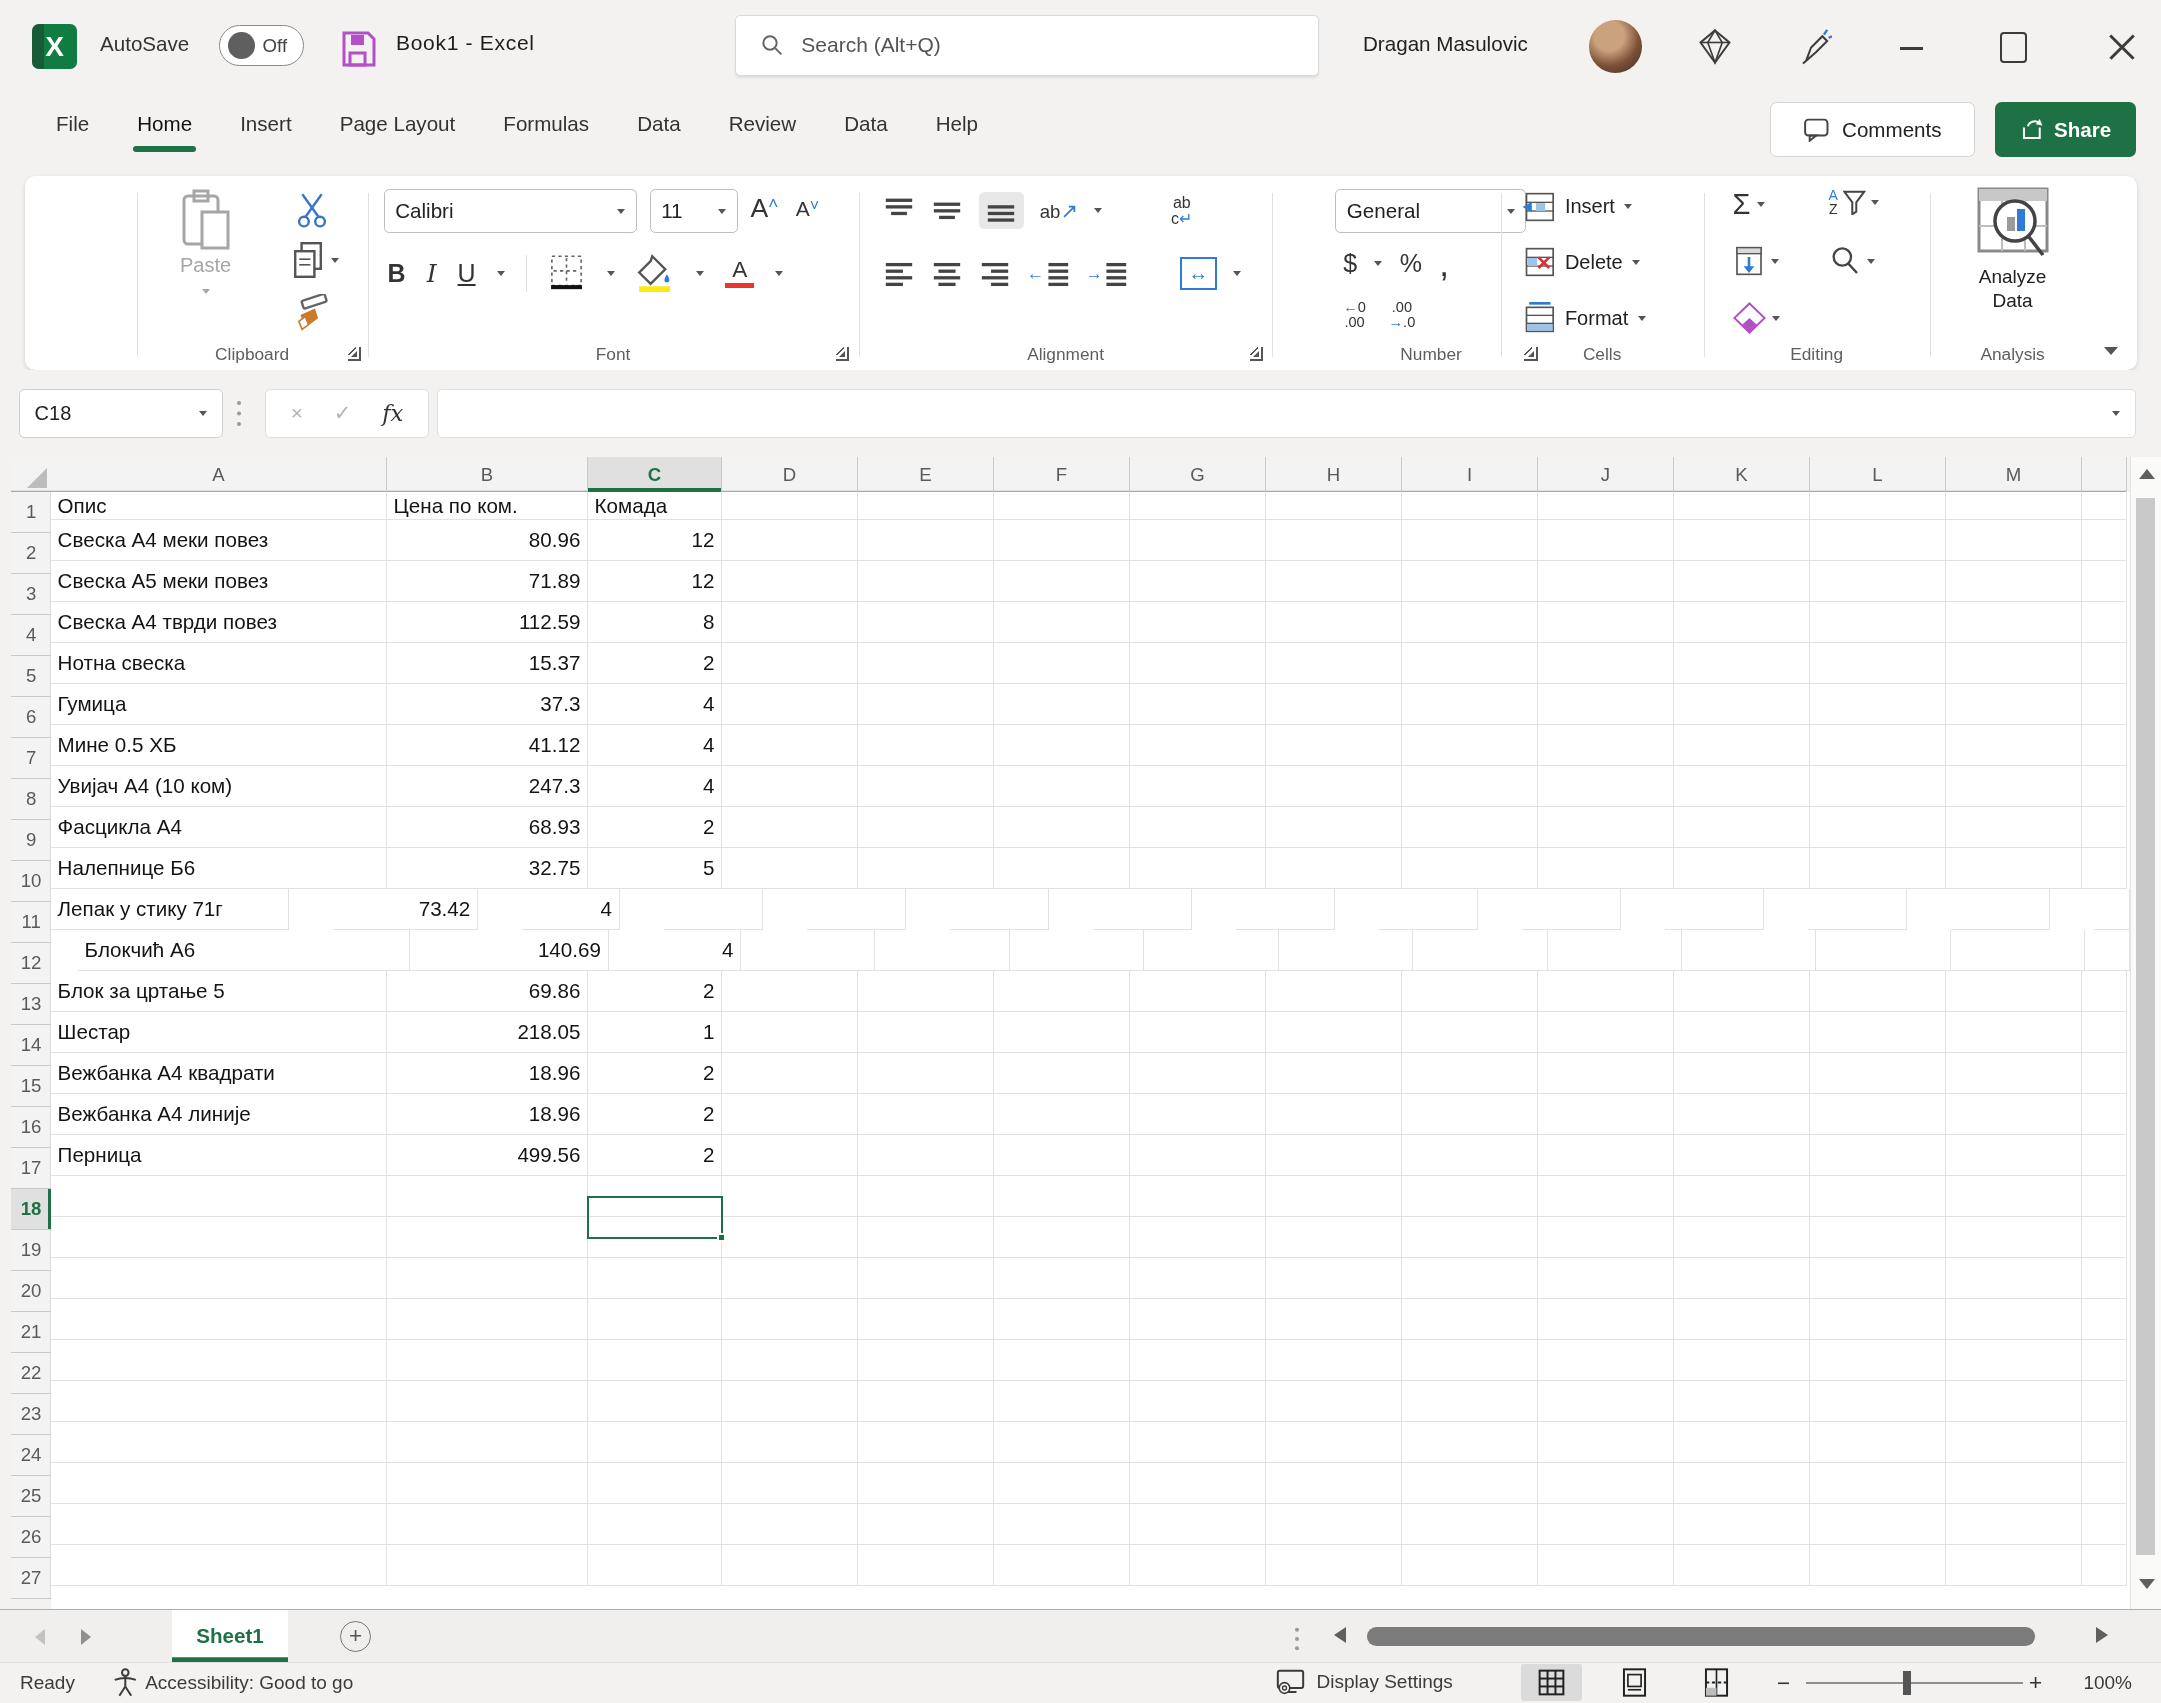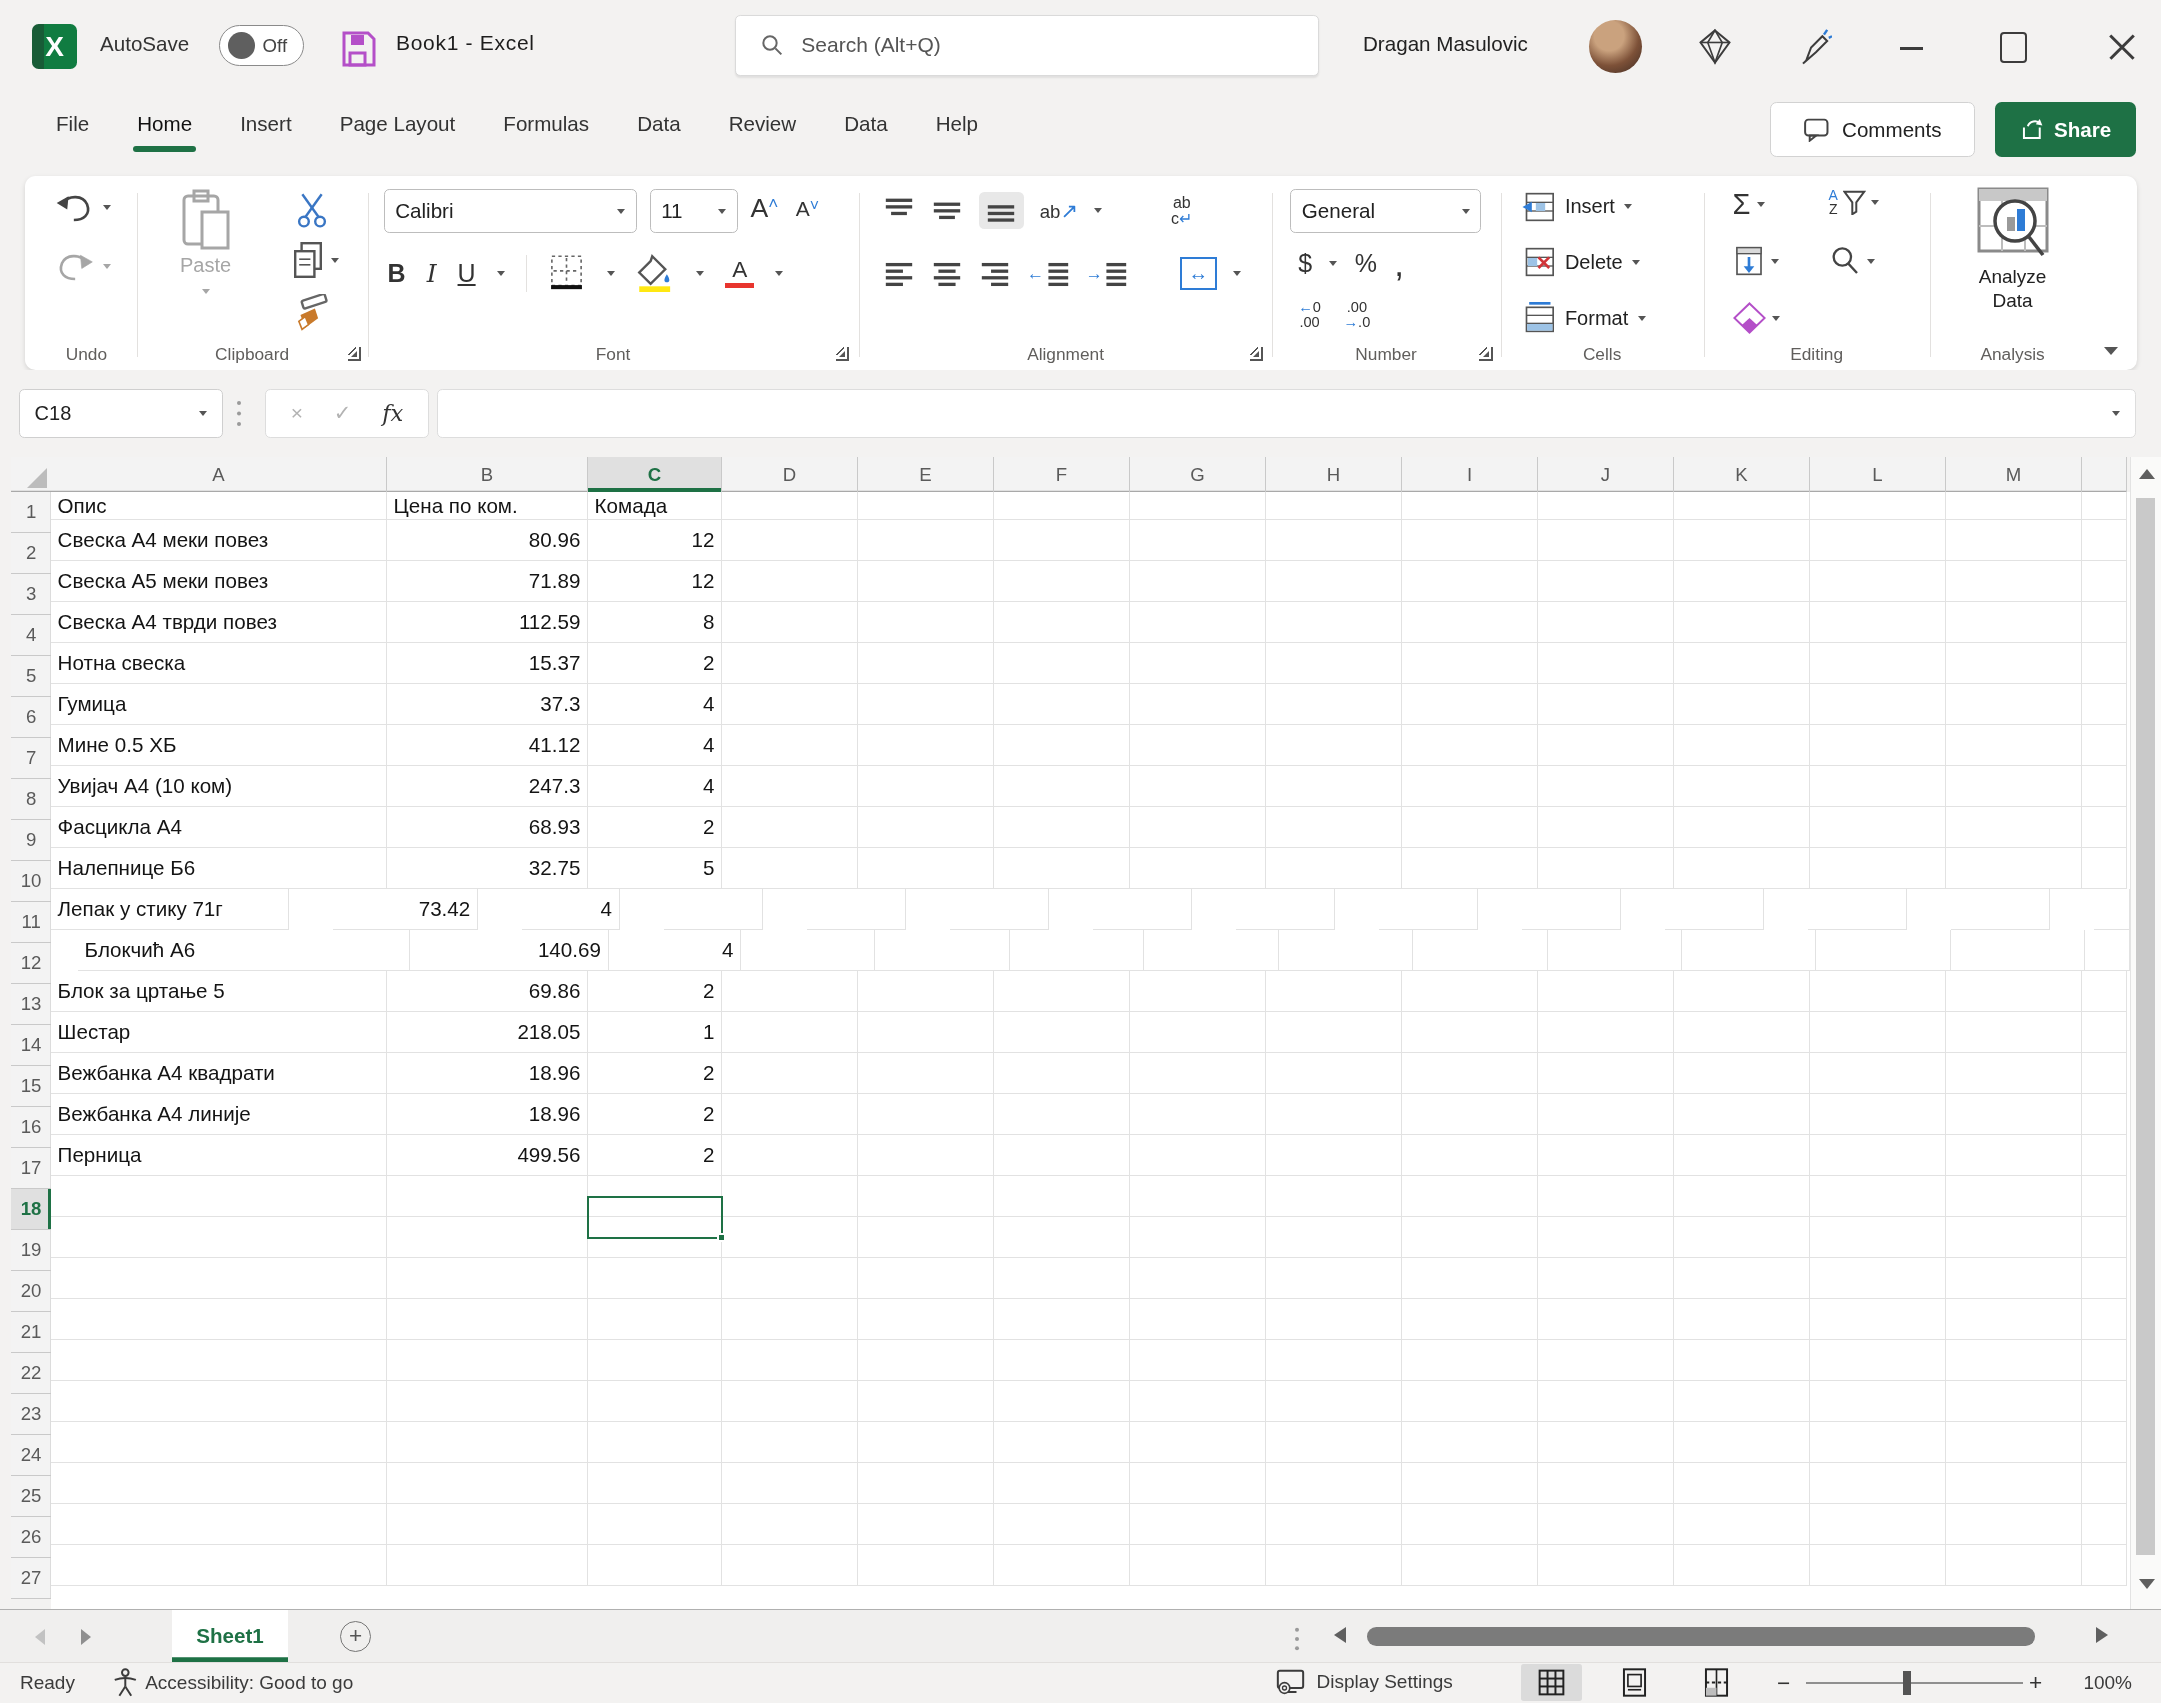--- a/index.html
+++ b/index.html
@@ -205,37 +205,20 @@
         <path d="M6 16 v16 h24 v-16" fill="none" stroke="#fff" stroke-width="3"></path>
         <path d="M12 14 c2-8 14-10 18-4" fill="none" stroke="#fff" stroke-width="3"></path>
         <polygon points="30,3 34,13 24,11" fill="#fff"></polygon>
       </svg>
     <span>Share</span>
   </div>
 </div>
 
 <div id="ribbon">
 
-  <div class="grp" style="left:13.3px;width:97px;">
-    <div class="cellrow" style="left:17.3px;top:14.6px;">
-      <svg width="39" height="33" viewBox="0 0 58 50">
-          <path d="M12 18 C20 6 42 6 48 20 C54 36 42 44 28 44" fill="none" stroke="#444" stroke-width="4"></path>
-          <polygon points="2,18 20,8 18,28" fill="#444"></polygon>
-        </svg>
-      <span class="chv sm"></span>
-    </div>
-    <div class="cellrow disabled" style="left:17.3px;top:74px;">
-      <svg width="39" height="33" viewBox="0 0 58 50" style="transform:scaleX(-1);">
-          <path d="M12 18 C20 6 42 6 48 20 C54 36 42 44 28 44" fill="none" stroke="#A6A6A6" stroke-width="4"></path>
-          <polygon points="2,18 20,8 18,28" fill="#A6A6A6"></polygon>
-        </svg>
-      <span class="chv sm" style="border-top-color:#A6A6A6;"></span>
-    </div>
-    <div class="grp-label">Undo</div>
-  </div>
   <div class="vsep" style="left:112px;"></div>
 
   <div class="grp" style="left:112px;width:231px;">
     <div class="disabled" style="position:absolute;left:41px;top:12px;text-align:center;">
       <svg width="56" height="64" viewBox="0 0 56 64">
           <rect x="6" y="8" width="34" height="48" rx="4" fill="none" stroke="#9a9a9a" stroke-width="3"></rect>
           <rect x="16" y="3" width="14" height="10" fill="none" stroke="#9a9a9a" stroke-width="3"></rect>
           <rect x="24" y="24" width="26" height="36" fill="#fff" stroke="#9a9a9a" stroke-width="3"></rect>
         </svg>
       <div style="font-size:20px;">Paste</div>
@@ -396,21 +379,21 @@
       <span style="width:37px;height:33px;border:2px solid #2E7CD6;display:flex;align-items:center;justify-content:center;">
         <span class="blue" style="font-size:20px;">↔</span>
         </span>
       <span class="chv sm"></span>
     </div>
     <div class="grp-label">Alignment</div>
     <div class="dlg" style="right:9.3px;"></div>
   </div>
   <div class="vsep" style="left:1247px;"></div>
 
-  <div class="grp" style="left:1247px;width:229px;padding-left:33px;">
+  <div class="grp" style="left:1292px;width:229px;padding-left:33px;">
     <div class="combo" style="position:absolute;left:18.6px;top:13.3px;width:191px;">
       <span>General</span>
         <span class="chv sm"></span>
     </div>
     <div class="rowflex" style="position:absolute;left:26.6px;top:73px;gap:17.3px;">
       <span style="font-size:25px;color:#333;">$</span>
       <span class="chv sm"></span>
       <span style="font-size:25px;color:#333;">%</span>
       <span style="font-size:35px;color:#333;line-height:0.4;">,</span>
     </div>

